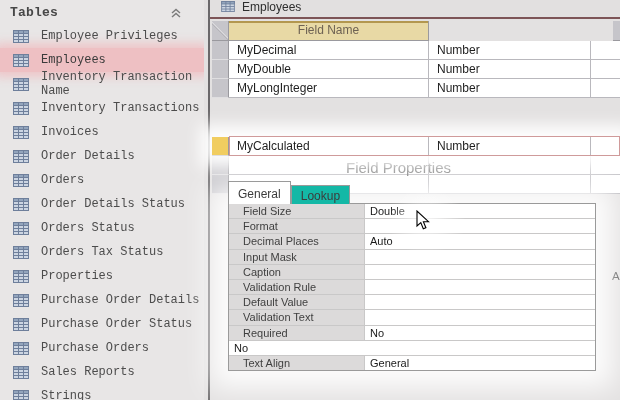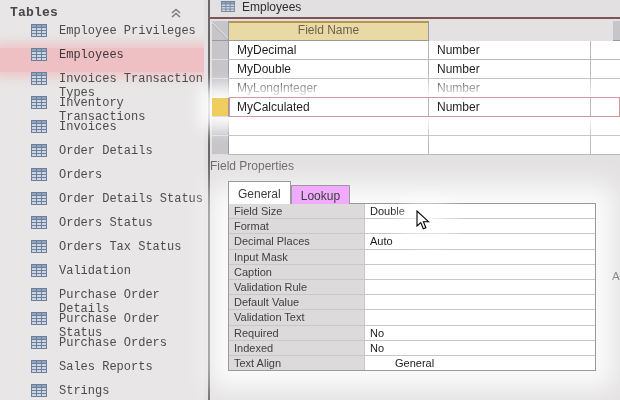--- a/index.html
+++ b/index.html
@@ -21,22 +21,22 @@
     height: 24px; display: flex; align-items: center; padding: 0 10px;
     position: relative;
   }
   .sidebar-title { font-size: 13px; font-weight: bold; color: #474747; letter-spacing: .2px; }
   .collapse-btn {
     position: absolute; right: 22px; top: 7px; width: 12px; height: 12px;
     cursor: pointer; display: flex; align-items: center; justify-content: center;
   }
   .table-list { list-style: none; margin-top: 0; }
   .table-list li {
-    height: 24px; display: flex; 
-    padding-left: 31px; gap: 12px;
+    height: 24px; display: flex; align-items: center;
+    padding-left: 13px; gap: 12px;
     font-size: 12px; color: #4c4c4c; cursor: pointer;
   }
   .table-list li.selected {
     background: #eec0c3;
     box-shadow: 0 0 9px 5px rgba(238,192,195,.85);
     color: #3a3a3a;
   }
   .tbl-icon { flex: 0 0 auto; display: block; }
 
   
@@ -81,50 +81,50 @@
   }
   .dg-cell {
     background: #fff; font-size: 12px; line-height: 18px; padding-left: 8px;
     border-right: 1px solid #b9b8bd; border-bottom: 1px solid #b9b8bd;
     white-space: nowrap; overflow: hidden; cursor: text;
   }
   .dg-name { width: 200px; }
   .dg-type { width: 162px; }
   .dg-rest { flex: 1; background: #fff; border-bottom: 1px solid #b9b8bd; }
 
-  .dg-row.current { z-index: 2; box-shadow: 0 0 16px 12px rgba(255,255,255,.95); }
+  .dg-row.current { z-index: 2; box-shadow: 0 0 16px 12px rgba(255,255,255,.95); margin-top: 39px; }
   .dg-row.current .dg-sel { background: #f1cd60; }
   .dg-row.current::after {
     content: ""; position: absolute; left: 17px; right: 0; top: -1px; bottom: 0;
     border: 1px solid #cf9a9a; pointer-events: none;
   }
 
   
   .fp-label {
-    position: absolute; top: 159px; left: 0; width: 377px; text-align: left;
-    font-size: 12px; color: #666; 
+    position: absolute; top: 159px; left: 0; width: 377px; text-align: center;
+    font-size: 15px; color: #666; 
   }
   .prop-tabs { position: absolute; left: 18px; top: 181px; display: flex; align-items: flex-end; z-index: 3; }
   .prop-tab {
     font-size: 12px; color: #3c3c3c; cursor: pointer;
     border: 1px solid #9a9a9a; border-bottom: none;
-    padding: 3px 9px 4px 9px; background: #f0abfc; height: 19px;
+    padding: 3px 9px 4px 9px; background: #14b8a6; height: 19px;
   }
   .prop-tab.active { background: #fff; height: 23px; padding-top: 5px; position: relative; }
   .prop-pane {
     position: absolute; left: 18px; top: 203px; width: 368px; height: 168px;
     background: #fff; border: 1px solid #9a9a9a;
     box-shadow: 0 0 26px 18px rgba(255,255,255,.9);
     display: flex; flex-direction: column; z-index: 2;
   }
   .prop-row { flex: 1; display: flex; border-bottom: 1px solid #c9c8c8; min-height: 0; }
-  .prop-row:last-child { border-bottom: none; gap: 25px; }
+  .prop-row:last-child { border-bottom: none; }
   .prop-name {
     width: 136px; background: #dcdada; border-right: 1px solid #c9c8c8;
-    font-size: 11px; color: #3f3f3f; padding-left: 5px; display: flex; align-items: center;
+    font-size: 11px; color: #3f3f3f; padding-left: 14px; display: flex; align-items: center;
     white-space: nowrap;
   }
   .prop-value {
     flex: 1; background: #fff; font-size: 11px; color: #1a1a1a; padding-left: 5px;
     display: flex; align-items: center; cursor: text; white-space: nowrap;
   }
 
   .help-clip {
     position: absolute; left: 402px; top: 270px; font-size: 11.5px; color: #3a3a3a;
   }
@@ -167,21 +167,21 @@
     </svg>
     <span>Employees</span>
   </li>
 
   <li>
     <svg class="tbl-icon" width="16" height="13" viewBox="0 0 16 13">
       <rect x="0.5" y="0.5" width="15" height="12" fill="#ccd5e2" stroke="#6e7f9b"></rect>
       <rect x="0.5" y="0.5" width="15" height="3" fill="#93a5bd" stroke="#6e7f9b"></rect>
       <path d="M5.5 0.5 V12.5 M10.5 0.5 V12.5 M0.5 6.5 H15.5 M0.5 9.5 H15.5" stroke="#6e7f9b" fill="none"></path>
     </svg>
-    <span>Invoices Transaction Types</span>
+    <span>Inventory Transaction Name</span>
   </li>
 
   <li>
     <svg class="tbl-icon" width="16" height="13" viewBox="0 0 16 13">
       <rect x="0.5" y="0.5" width="15" height="12" fill="#ccd5e2" stroke="#6e7f9b"></rect>
       <rect x="0.5" y="0.5" width="15" height="3" fill="#93a5bd" stroke="#6e7f9b"></rect>
       <path d="M5.5 0.5 V12.5 M10.5 0.5 V12.5 M0.5 6.5 H15.5 M0.5 9.5 H15.5" stroke="#6e7f9b" fill="none"></path>
     </svg>
     <span>Inventory Transactions</span>
   </li>
@@ -239,21 +239,21 @@
     </svg>
     <span>Orders Tax Status</span>
   </li>
 
   <li>
     <svg class="tbl-icon" width="16" height="13" viewBox="0 0 16 13">
       <rect x="0.5" y="0.5" width="15" height="12" fill="#ccd5e2" stroke="#6e7f9b"></rect>
       <rect x="0.5" y="0.5" width="15" height="3" fill="#93a5bd" stroke="#6e7f9b"></rect>
       <path d="M5.5 0.5 V12.5 M10.5 0.5 V12.5 M0.5 6.5 H15.5 M0.5 9.5 H15.5" stroke="#6e7f9b" fill="none"></path>
     </svg>
-    <span>Validation</span>
+    <span>Properties</span>
   </li>
 
   <li>
     <svg class="tbl-icon" width="16" height="13" viewBox="0 0 16 13">
       <rect x="0.5" y="0.5" width="15" height="12" fill="#ccd5e2" stroke="#6e7f9b"></rect>
       <rect x="0.5" y="0.5" width="15" height="3" fill="#93a5bd" stroke="#6e7f9b"></rect>
       <path d="M5.5 0.5 V12.5 M10.5 0.5 V12.5 M0.5 6.5 H15.5 M0.5 9.5 H15.5" stroke="#6e7f9b" fill="none"></path>
     </svg>
     <span>Purchase Order Details</span>
   </li>
@@ -412,21 +412,20 @@
     <div class="prop-name">Validation Text</div>
     <div class="prop-value"></div>
   </div>
 
   <div class="prop-row">
     <div class="prop-name">Required</div>
     <div class="prop-value">No</div>
   </div>
 
   <div class="prop-row">
-    <div class="prop-name">Indexed</div>
     <div class="prop-value">No</div>
   </div>
 
   <div class="prop-row">
     <div class="prop-name">Text Align</div>
     <div class="prop-value">General</div>
   </div>
 </div>
 
   <div class="help-clip">A</div>

